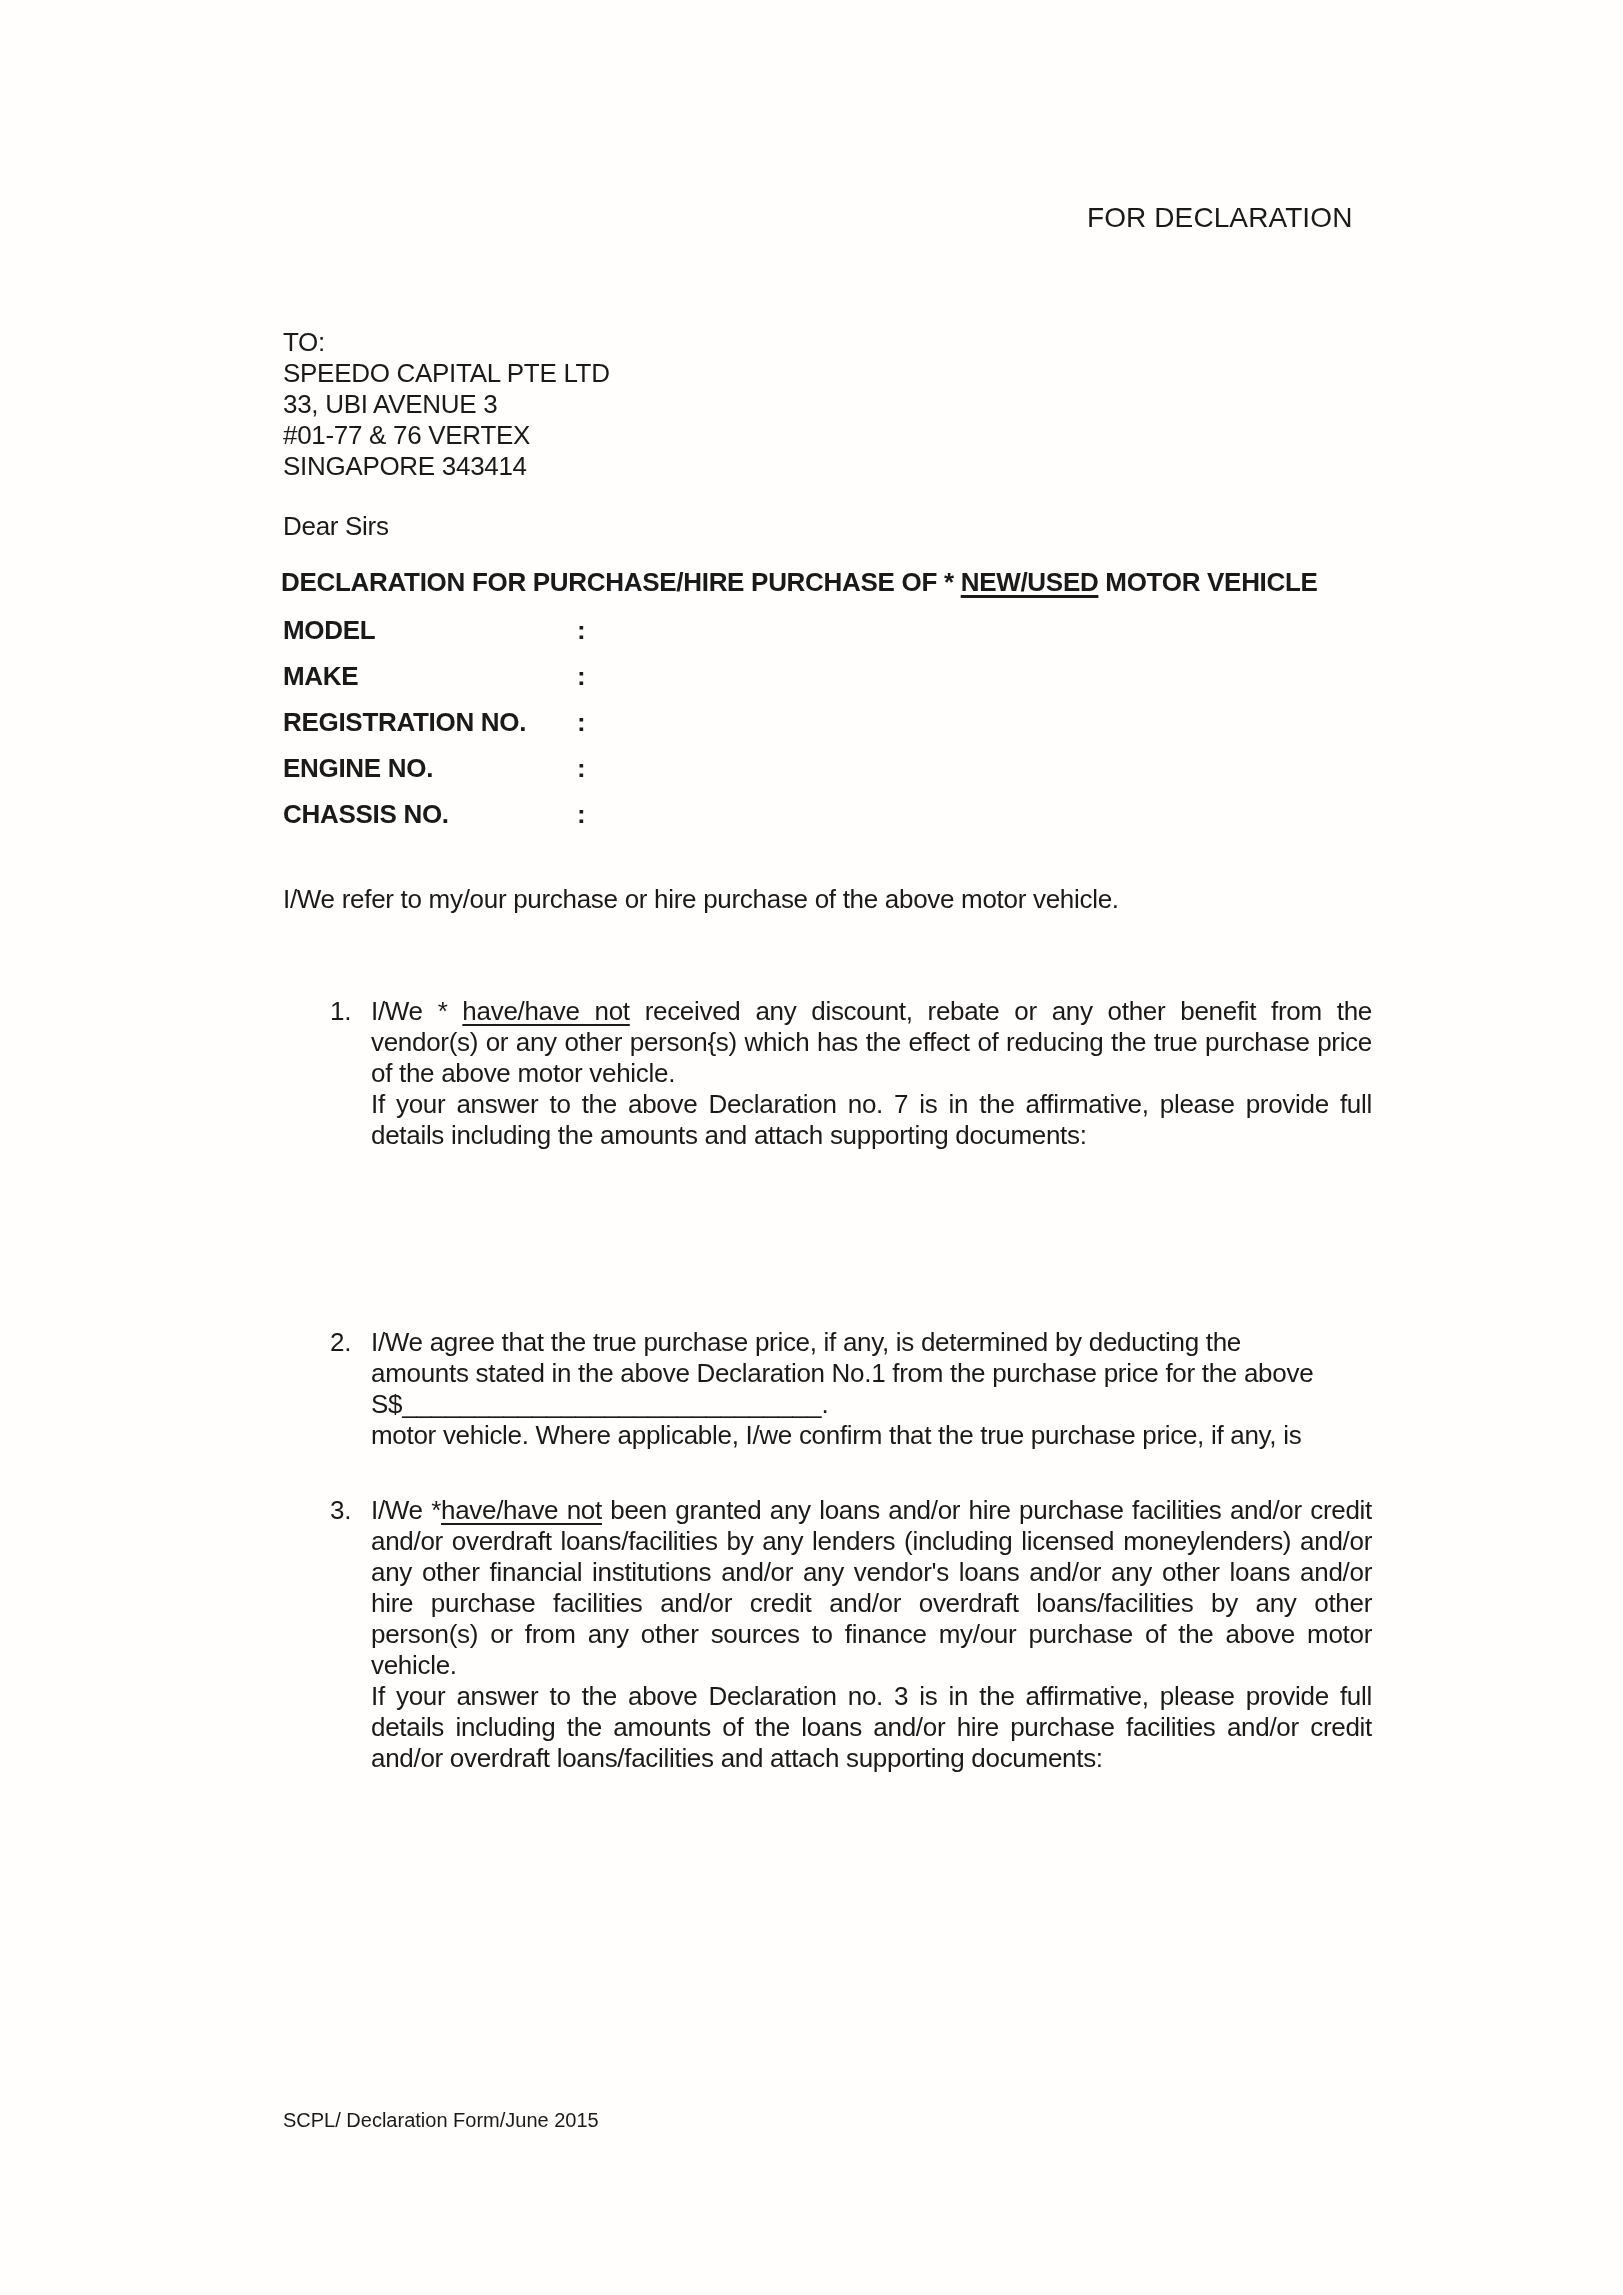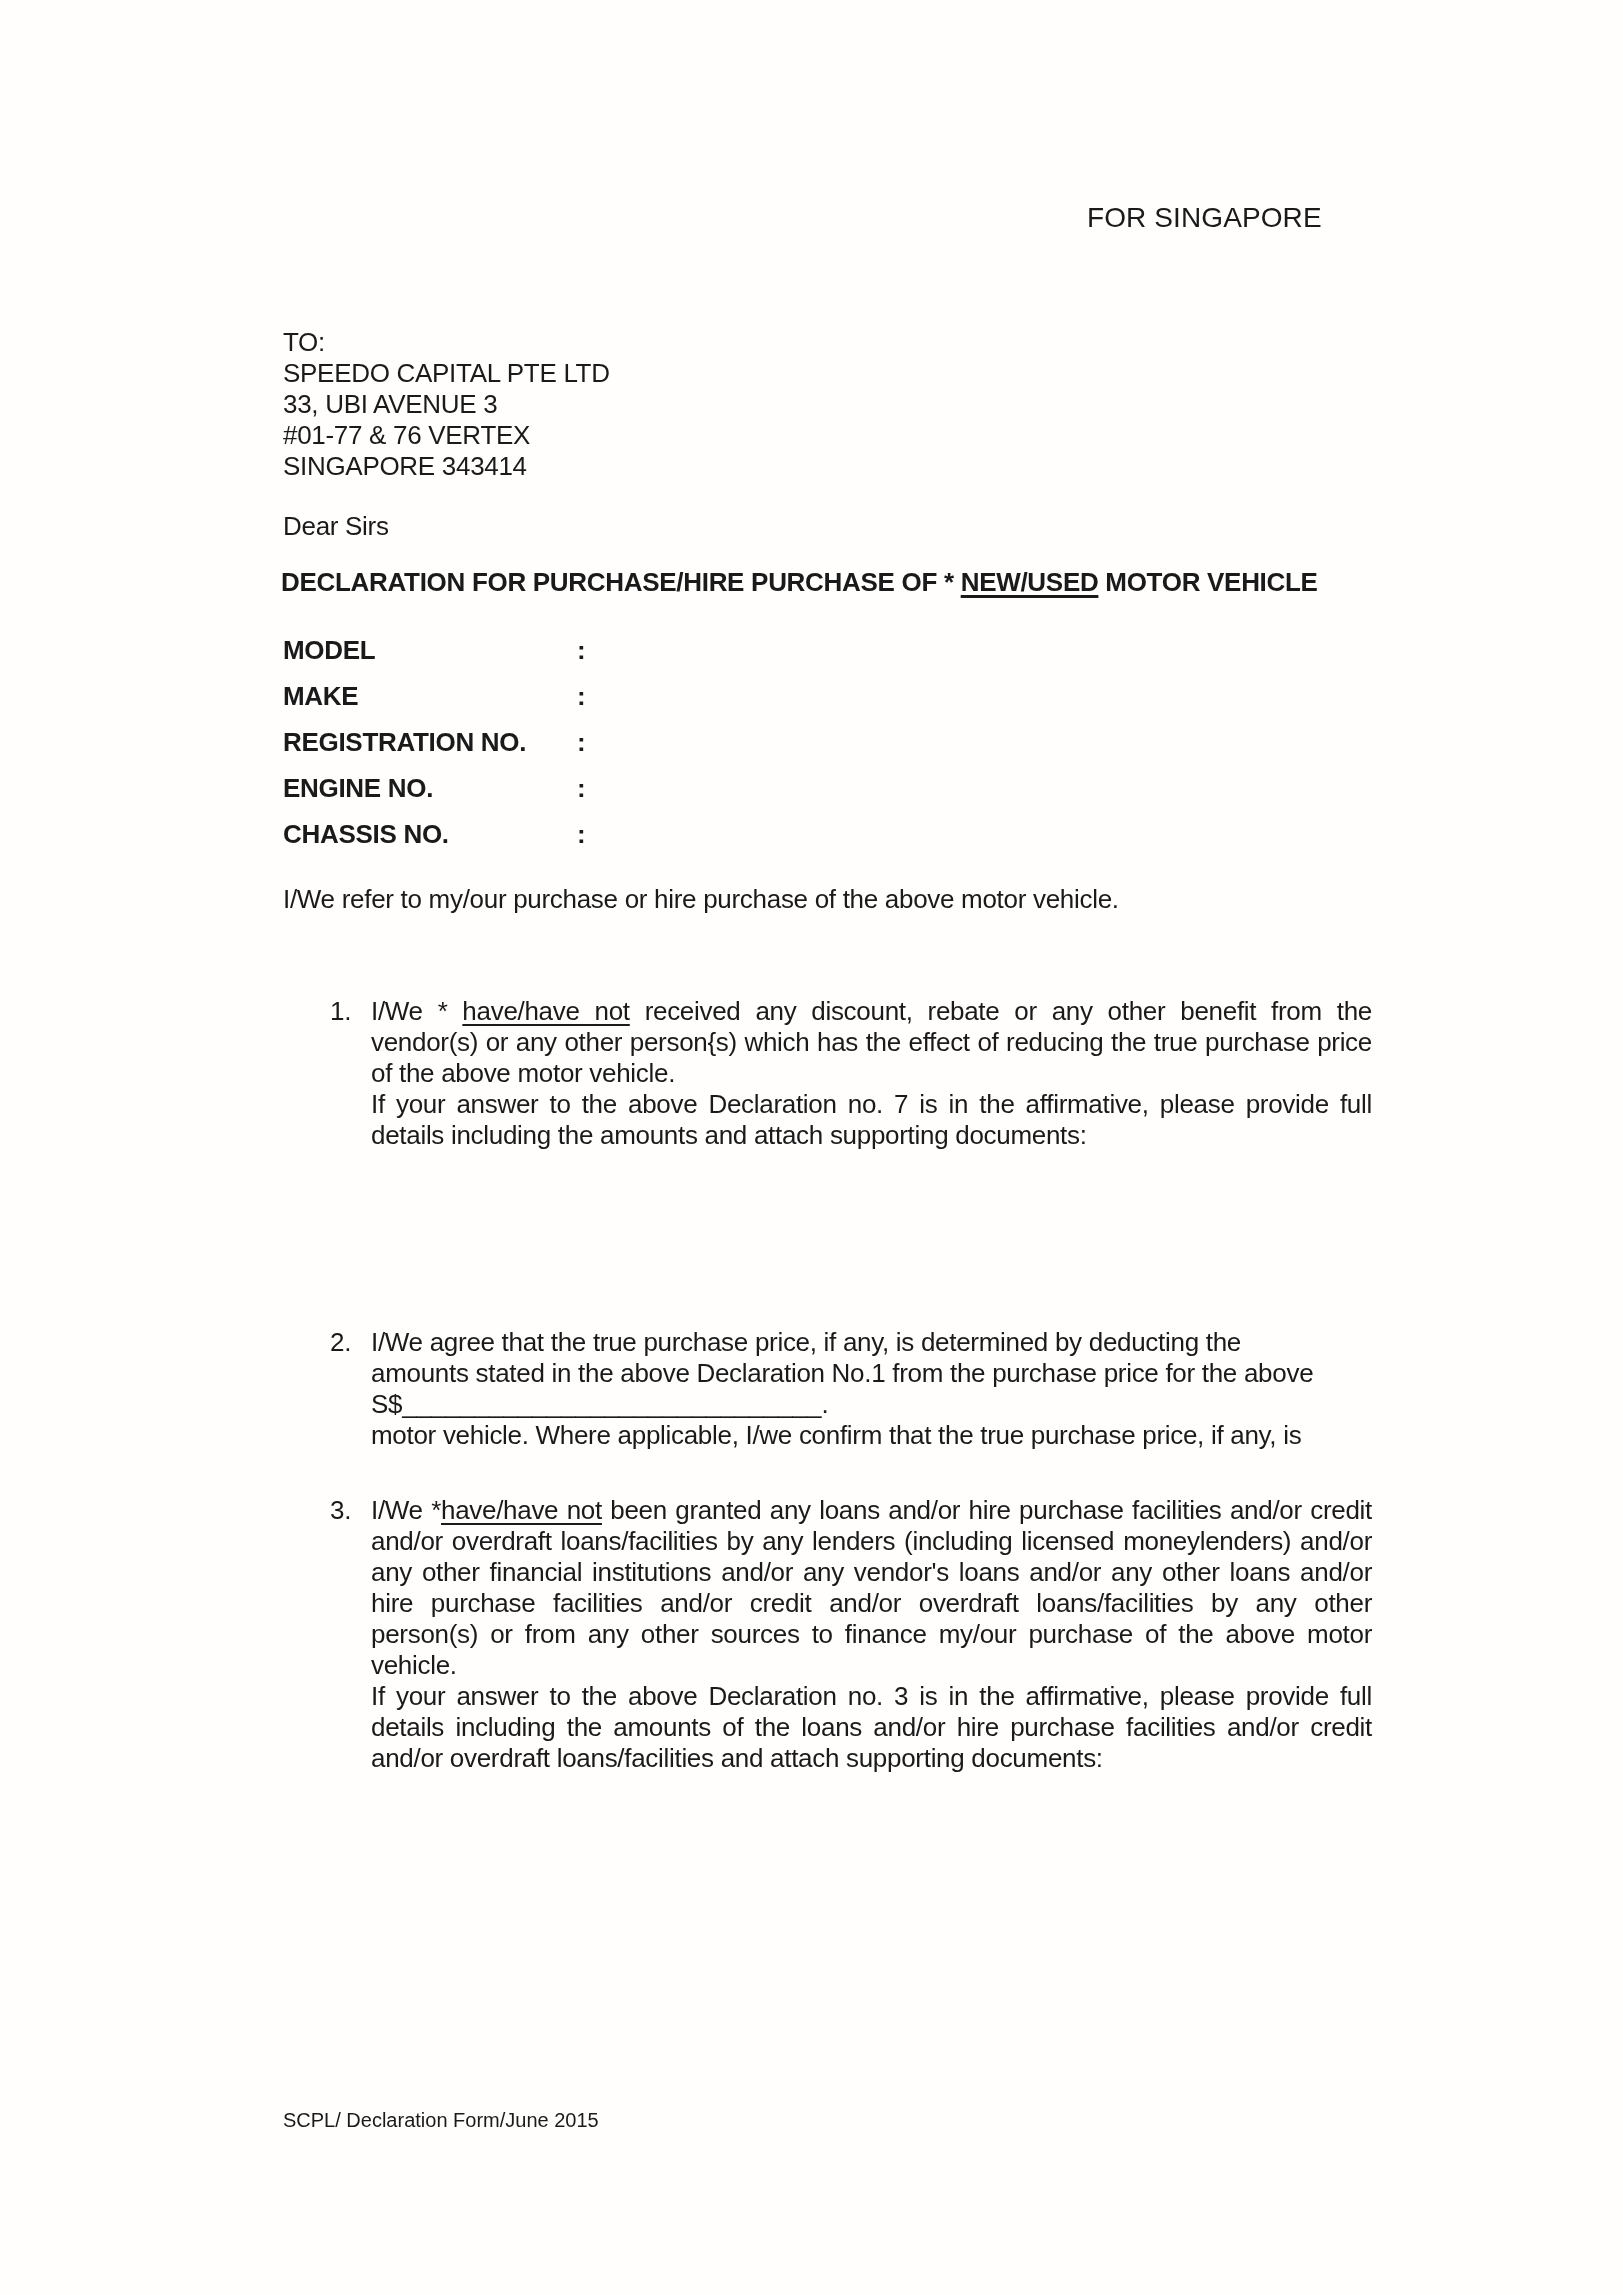--- a/index.html
+++ b/index.html
@@ -28,21 +28,21 @@
     top: 567px; left: 281px;
     font-weight: 700;
     white-space: nowrap;
   }
   .u {
     text-decoration: underline;
     text-decoration-thickness: 1.9px;
     text-underline-offset: 3.8px;
   }
   .heading .u { text-decoration-thickness: 2.9px; }
-  .fields { top: 615px; left: 283px; margin-top: 20px; }
+  .fields { top: 615px; left: 283px; }
   .frow {
     display: flex;
     font-weight: 700;
     line-height: 30px;
     margin-bottom: 16px;
   }
   .flabel { width: 294px; flex: 0 0 294px; }
   .fcolon { width: 25.5px; }
   .fvalue { flex: 1; font-weight: 400; }
   .intro { top: 884px; left: 283px; }
@@ -66,21 +66,21 @@
     line-height: 23px;
     letter-spacing: 0;
     margin-top: 13px;
   }
 </style>
 </head>
 <body>
 
 <div class="page">
 
-  <div class="abs tag">FOR SINGAPORE</div>
+  <div class="abs tag">FOR DECLARATION</div>
 
   <div class="abs to-block">
     <div>TO:</div>
     <div>SPEEDO CAPITAL PTE LTD</div>
     <div>33, UBI AVENUE 3</div>
     <div>#01-77 &amp; 76 VERTEX</div>
     <div>SINGAPORE 343414</div>
   </div>
 
   <div class="abs salutation">Dear Sirs</div>

